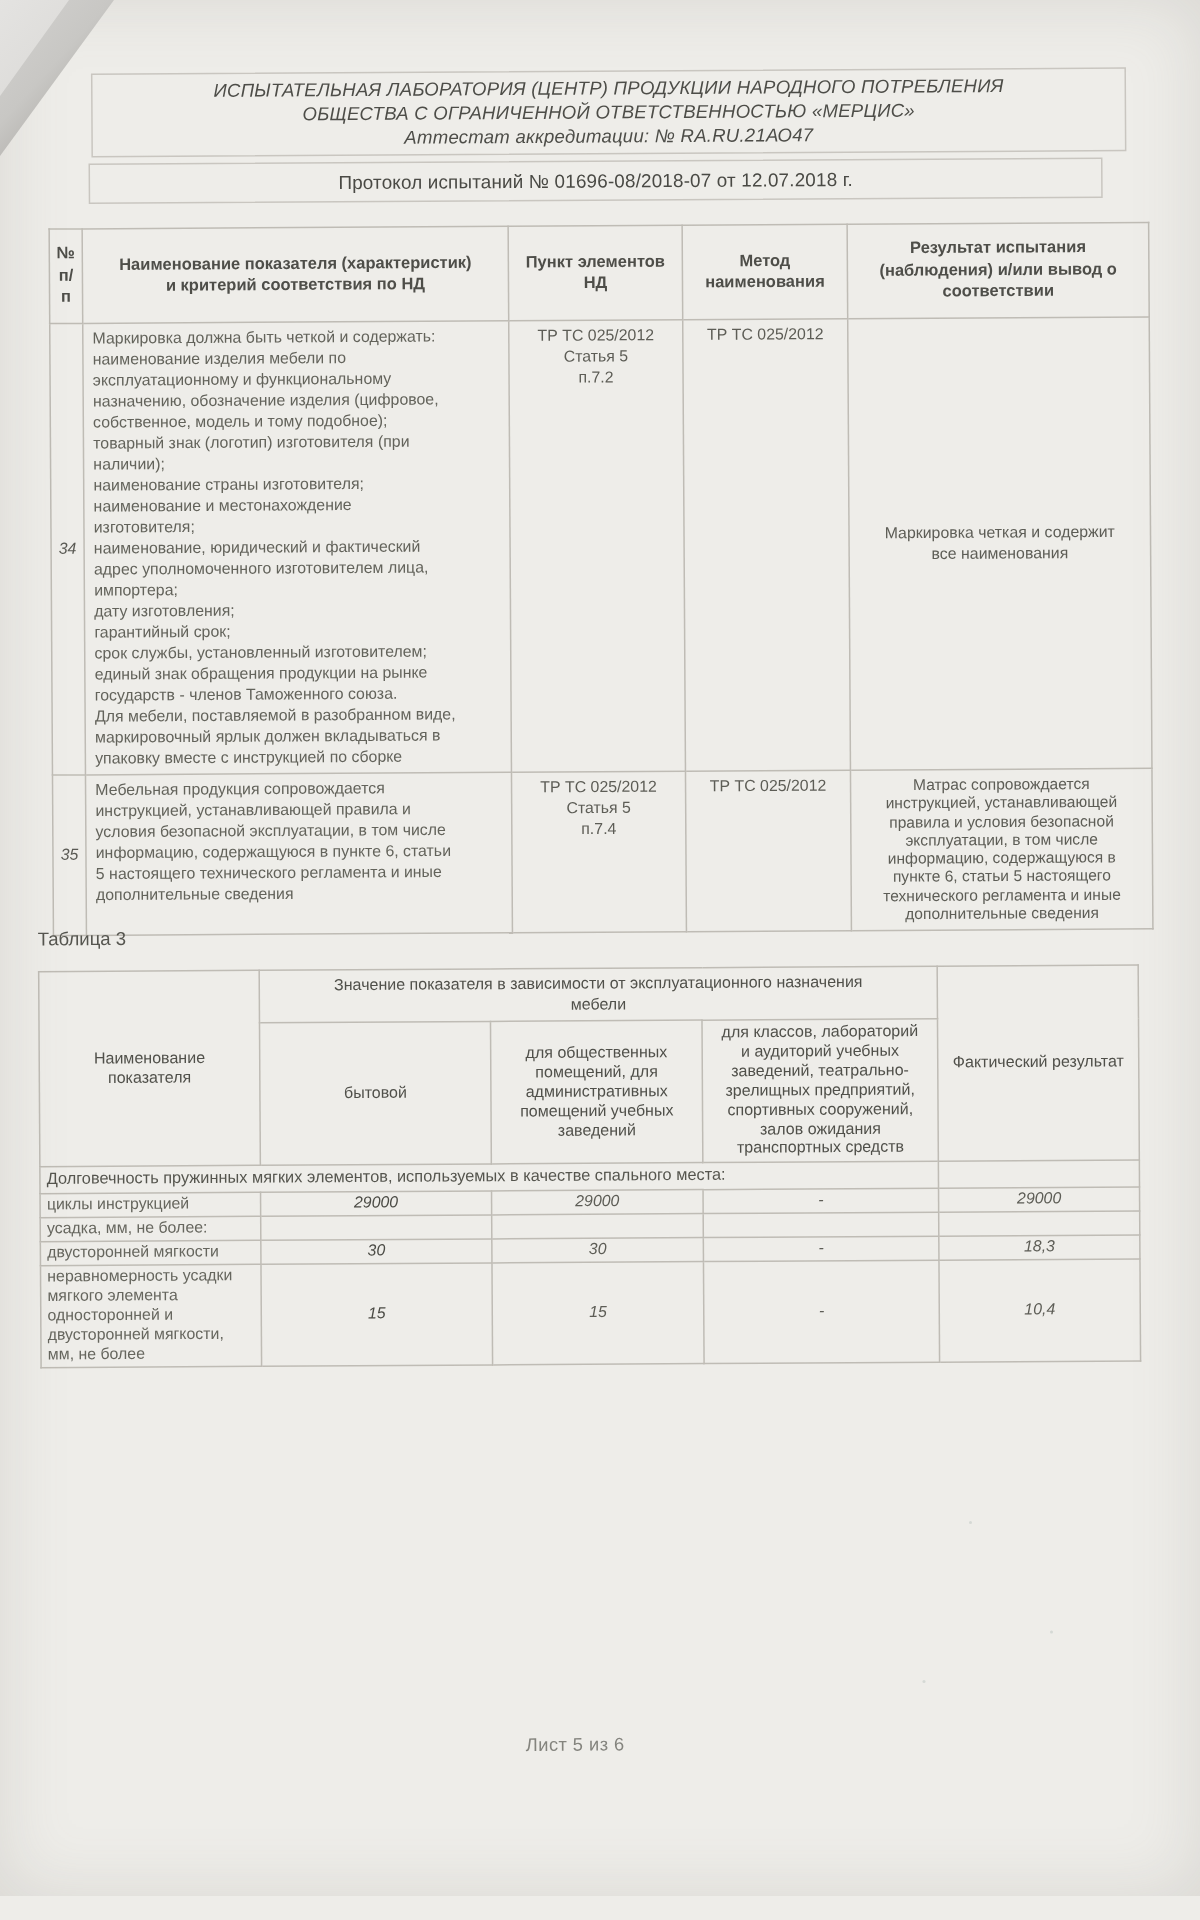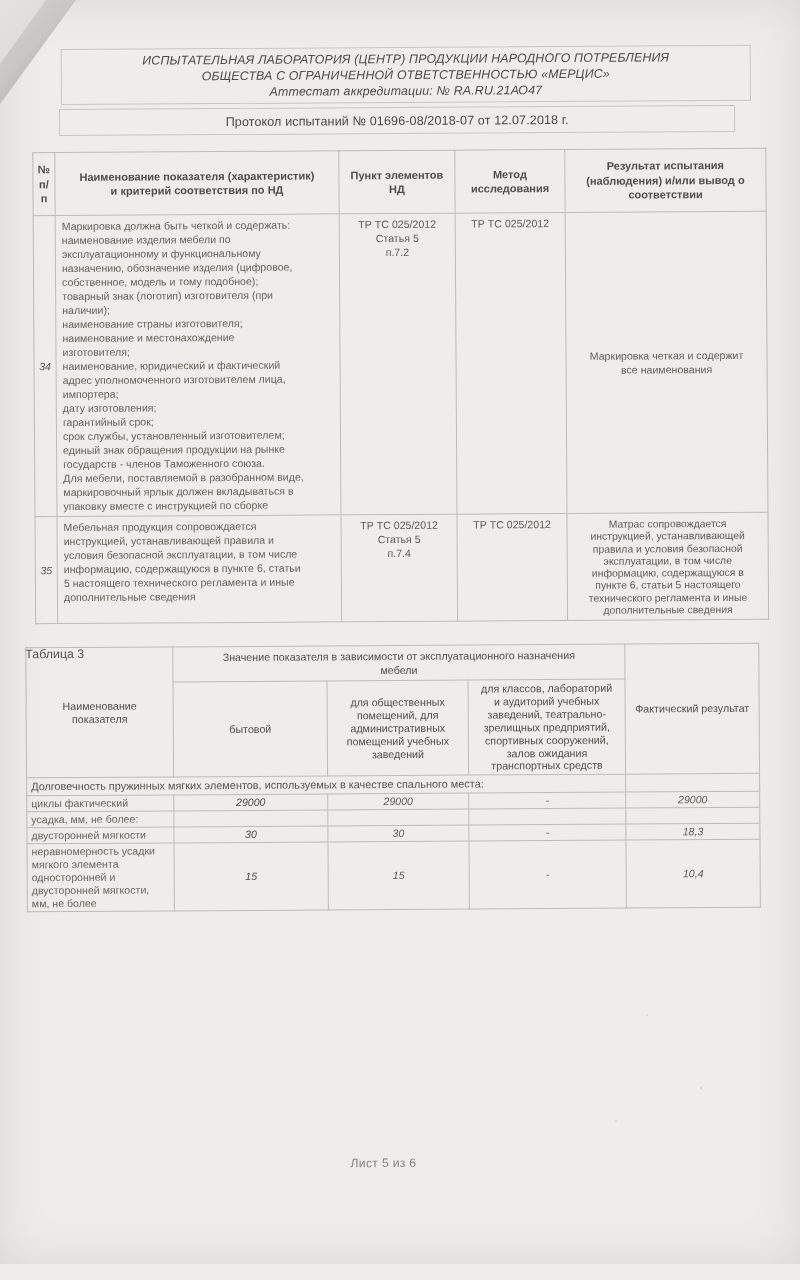--- a/index.html
+++ b/index.html
@@ -72,21 +72,21 @@
   .t1 td{padding:3px 6px;line-height:14px;}
   .t1 .num{font-style:italic;text-align:center;vertical-align:middle;color:#5a5a54;padding:2px 1px;}
   .t1 .ind{color:#63635b;}
   .t1 .cen{text-align:center;}
   .t1 .mid{vertical-align:middle;}
   .t1 .res35{line-height:12.3px;font-size:10.4px;padding-top:5px;}
   .t1 .row34 td{height:286px;}
   .t1 .row35 td{height:96px;}
 
   
-  .t3-label{position:absolute;left:25px;top:617px;font-size:12.4px;color:#55554f;margin-top:28px;}
+  .t3-label{position:absolute;left:25px;top:617px;font-size:12.4px;color:#55554f;}
   .t3{position:absolute;left:25px;top:645px;width:733px;font-size:10.6px;color:#5d5d56;}
   .t3 th{font-weight:normal;font-size:10.7px;color:#50504a;text-align:center;vertical-align:middle;padding:2px 3px;line-height:13px;}
   .t3 .group-h{height:30px;line-height:14px;}
   .t3 .sub-h{height:90px;line-height:12.9px;}
   .t3 td{padding:1px 4px;line-height:13px;vertical-align:middle;}
   .t3 .lbl{text-align:left;color:#66665e;line-height:12.9px;}
   .t3 .val{text-align:center;font-style:italic;}
   .t3 .v-first{color:#4b4b45;}
   .t3 .section td{padding:2px 2px 2px 4px;color:#55554e;font-size:10.9px;line-height:13px;}
   .t3 .r-neravn td{height:62px;}
@@ -127,21 +127,21 @@
       </colgroup>
       <thead>
         <tr>
           <th class="pre">№
 п/п</th>
           <th class="pre">Наименование показателя (характеристик)
 и критерий соответствия по НД</th>
           <th class="pre">Пункт элементов
 НД</th>
           <th class="pre">Метод
-исследования</th>
+наименования</th>
           <th class="pre">Результат испытания
 (наблюдения) и/или вывод о
 соответствии</th>
         </tr>
       </thead>
       <tbody>
         <tr class="row34">
           <td class="num">34</td>
           <td class="ind pre">Маркировка должна быть четкой и содержать:
 наименование изделия мебели по
@@ -228,21 +228,21 @@
 залов ожидания
 транспортных средств</th>
         </tr>
       </thead>
       <tbody>
         <tr class="section">
           <td colspan="4">Долговечность пружинных мягких элементов, используемых в качестве спального места:</td>
           <td></td>
         </tr>
         <tr>
-          <td class="lbl">циклы фактический</td>
+          <td class="lbl">циклы инструкцией</td>
           <td class="val v-first">29000</td>
           <td class="val">29000</td>
           <td class="val">-</td>
           <td class="val">29000</td>
         </tr>
         <tr>
           <td class="lbl">усадка, мм, не более:</td>
           <td class="val"></td>
           <td class="val"></td>
           <td class="val"></td>

